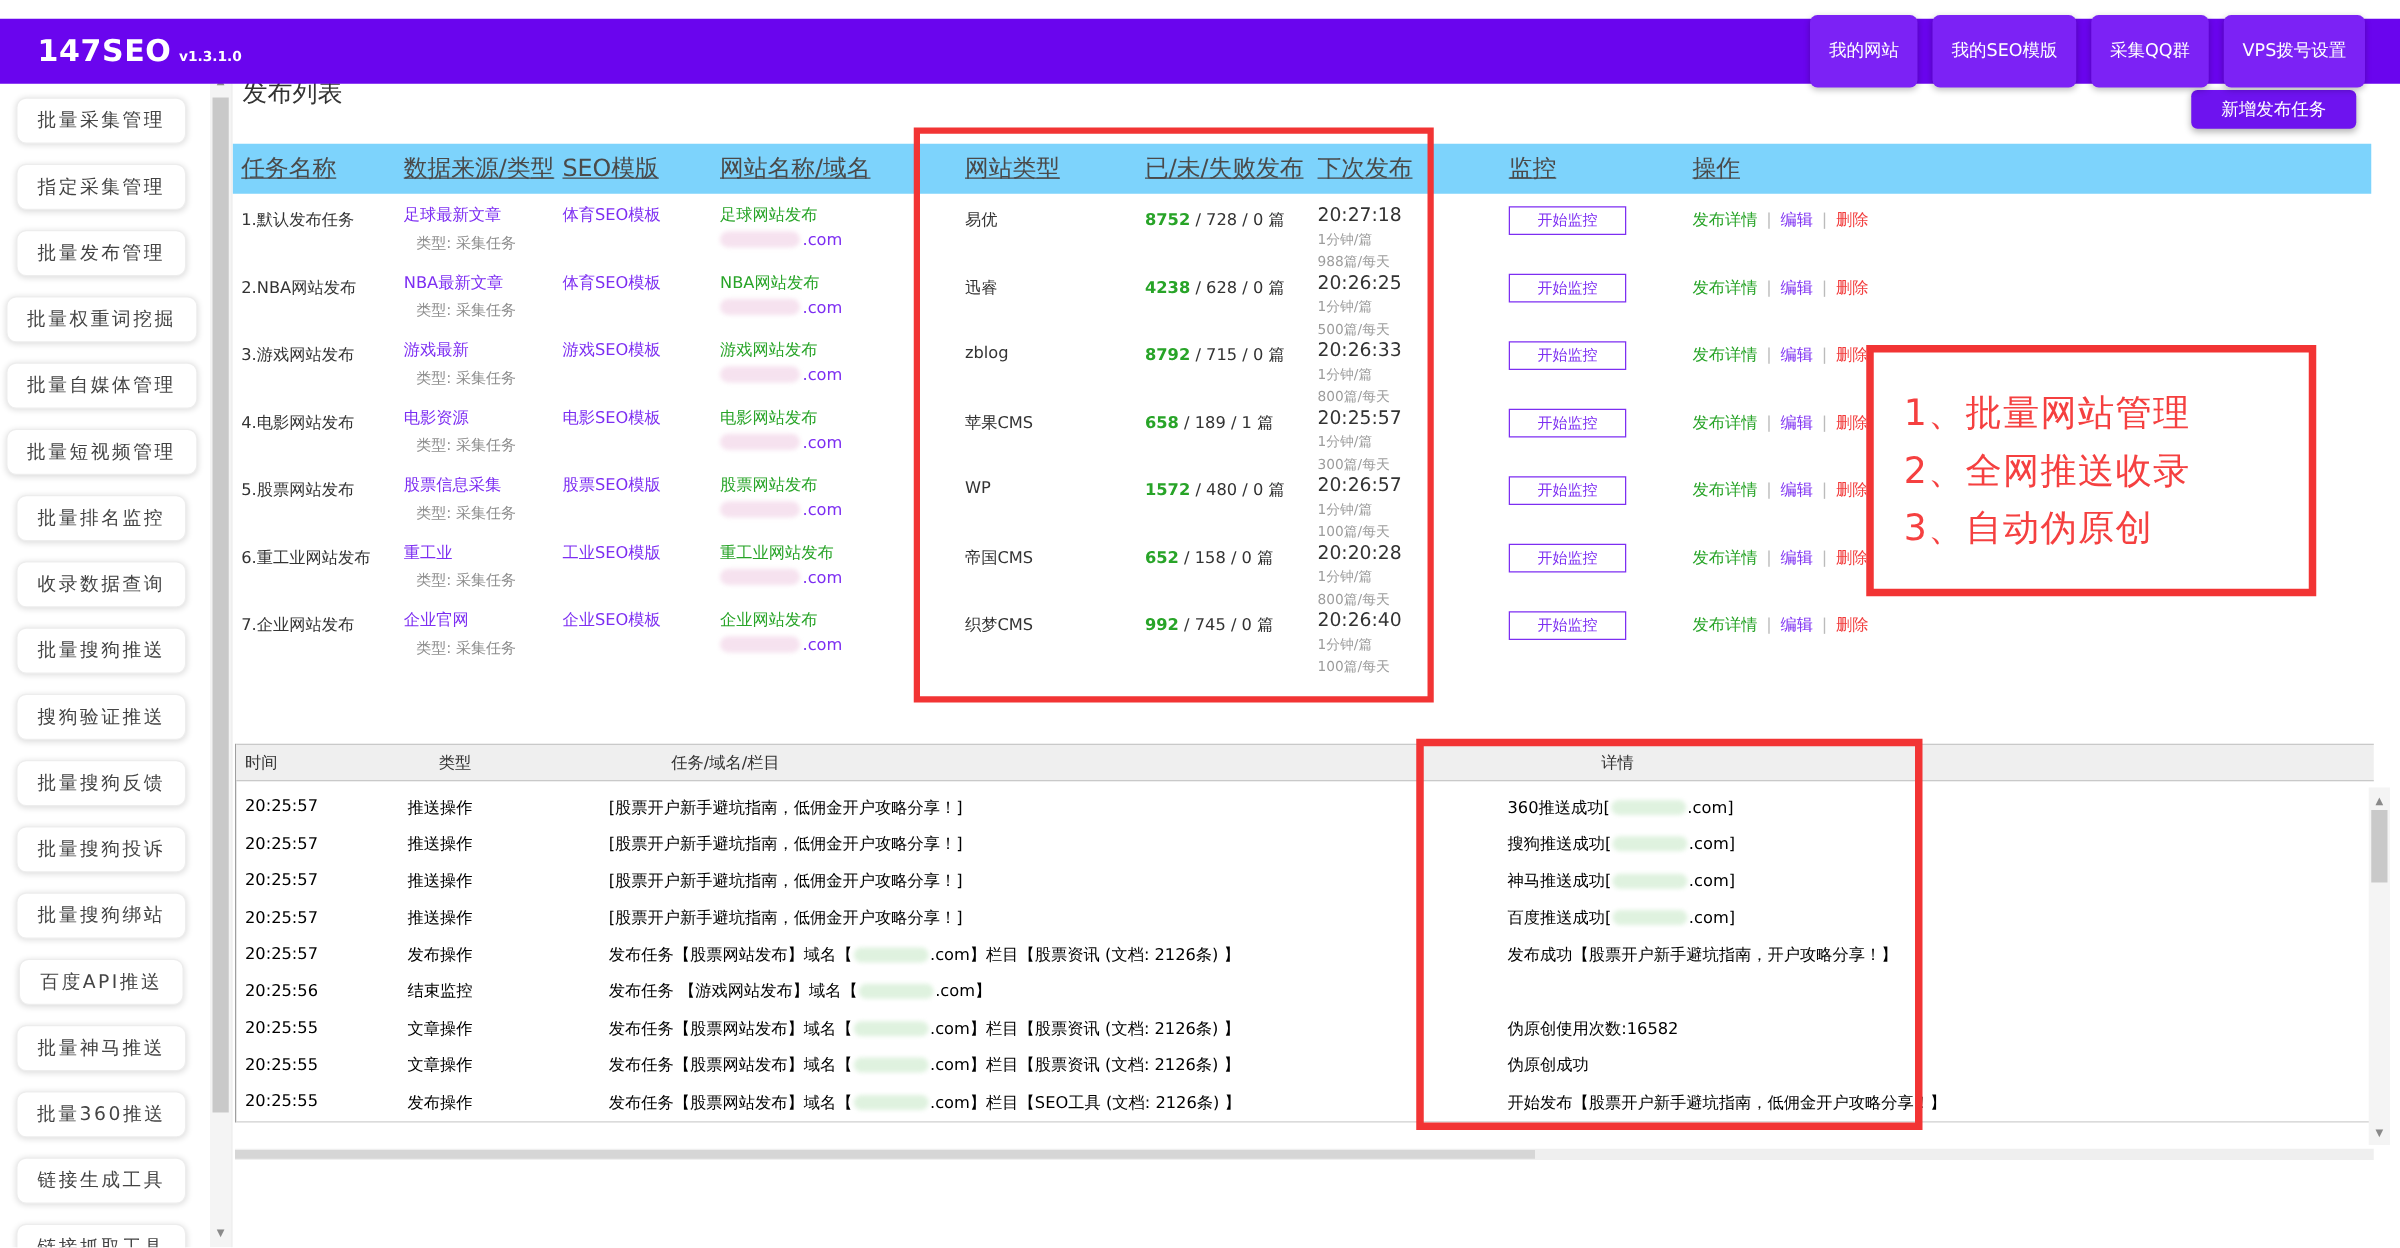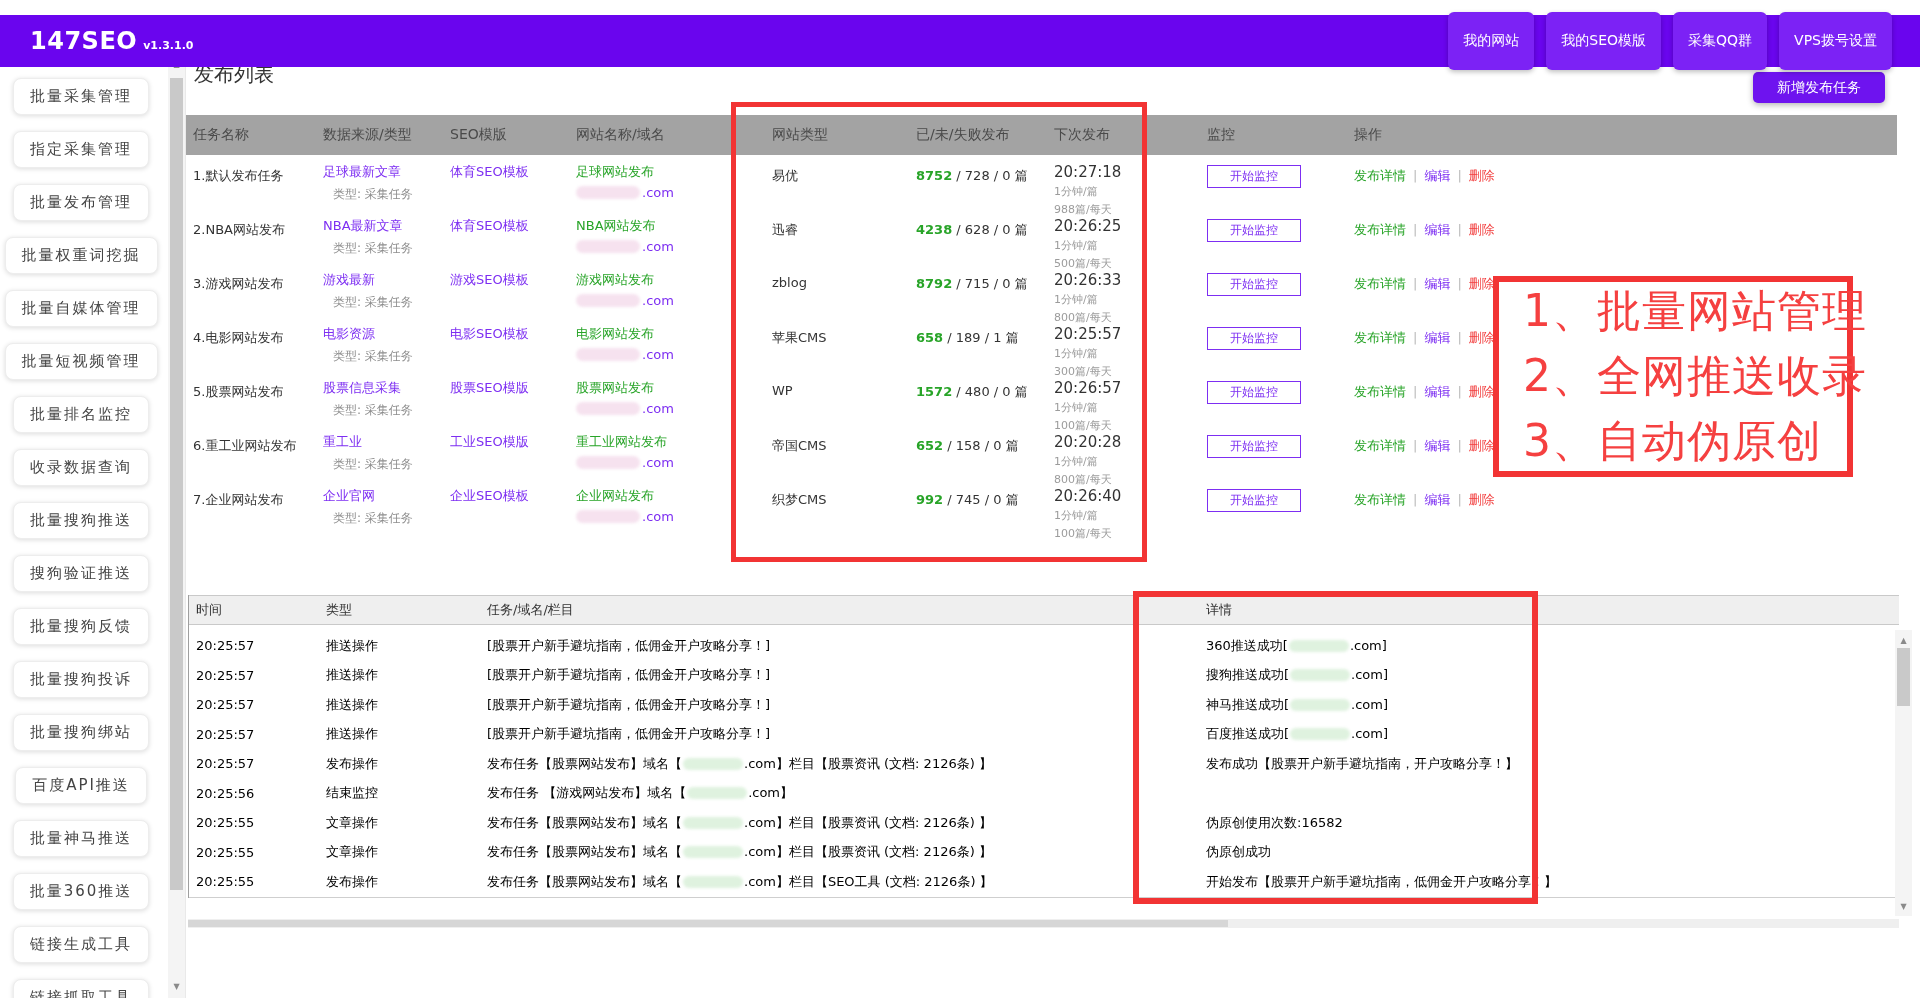--- a/index.html
+++ b/index.html
@@ -25,21 +25,21 @@
   .side-scrollbar .up { top:4px; }
   .side-scrollbar .down { bottom:4px; }
   .side-thumb { position:absolute; left:2px; width:13px; top:26px; height:812px; background:#c9c9c9; cursor:pointer; }
   
   .content { position:absolute; left:186px; top:52px; right:0; bottom:0; background:#fff; }
   .page-title { position:absolute; left:8px; top:9px; font-size:20px; color:#333; }
   .add-task-btn { position:absolute; left:1567px; top:20px; width:132px; height:31px; background:#6e13ef; color:#fff; font-size:14px; border:none; border-radius:5px; box-shadow:0 2px 6px rgba(0,0,0,.3); cursor:pointer; font-family:inherit; }
   
   .pub-table { position:absolute; left:0; top:63px; width:1711px; }
   .pub-grid { display:grid; grid-template-columns:130px 127px 126px 196px 144px 138px 153px 147px auto; }
-  .pub-header { background:#a3a3a3; height:40px; align-items:center; color:#4a4a4a; font-size:14px; }
+  .pub-header { background:#7dd3fc; height:40px; align-items:center; color:#4a4a4a; font-size:19px;text-decoration:underline; }
   .pub-header > div { padding-left:7px; white-space:nowrap; }
   .pub-row { height:54px; font-size:13px; }
   .pub-row > div { padding-left:7px; }
   .t-name { color:#333; padding-top:12px; }
   .t-link { color:#7d2ef2; cursor:pointer; }
   .cell-2l { padding-top:8px; }
   .t-sub { color:#8d8d8d; font-size:12px; margin-top:5px;margin-left:10px; }
   .t-site { color:#28a428; }
   .t-domain { color:#7d2ef2; margin-top:4px; }
   .censor-pink { display:inline-block; width:64px; height:13px; border-radius:7px; background:#f6e2ef; filter:blur(1.5px); vertical-align:-2px; margin-right:2px; }
@@ -51,35 +51,35 @@
   .rate { color:#9c9c9c; font-size:11px; margin-top:3px; }
   .monitor-btn { display:inline-block; margin-top:10px; border:1px solid #7d2ef2; color:#7d2ef2; font-size:12px; padding:2px 22px; cursor:pointer; background:#fff; }
   .actions { padding-top:12px; white-space:nowrap; }
   .act-detail { color:#28a428; cursor:pointer; }
   .act-edit { color:#7d2ef2; cursor:pointer; }
   .act-del { color:#f23c3c; cursor:pointer; }
   .act-sep { color:#bbb; margin:0 7px; }
   
   .log-table { position:absolute; left:2px; top:543px; width:1711px; border-left:1px solid #9f9f9f; }
   .log-grid { display:grid; grid-template-columns:130px 161px 719px auto; }
-  .log-header { background:#efefef; height:30px; align-items:center; font-size:13px; color:#333; border-top:1px solid #c9c9c9; border-bottom:1px solid #c9c9c9; }
+  .log-header { background:#efefef; height:30px; align-items:center; font-size:13px; color:#333; border-top:1px solid #c9c9c9; border-bottom:1px solid #c9c9c9;gap:25px; }
   .log-header > div { padding-left:7px; }
   .log-body { padding-top:6px; border-bottom:1px solid #cfcfcf; }
   .log-row { height:29.5px; align-items:center; font-size:13px; }
   .log-row > div { padding-left:7px; white-space:nowrap; overflow:hidden; }
   .log-scroll { position:absolute; left:1709px; top:578px; width:17px; height:286px; background:#f4f4f4; }
   .log-thumb { position:absolute; left:2px; width:13px; top:18px; height:58px; background:#c9c9c9; cursor:pointer; }
   .log-hscroll { position:absolute; left:2px; top:867px; width:1711px; height:9px; background:#efefef; }
   .log-hthumb { position:absolute; left:0; top:1px; height:7px; width:1040px; background:#d6d6d6; }
   
   .hl-box { position:absolute; border:5px solid #f23434; z-index:8; pointer-events:none; }
   .hl-cols { left:731px; top:102px; width:416px; height:460px; }
   .hl-detail { left:1133px; top:591px; width:405px; height:313px; border-width:6px; }
   .anno-box { position:absolute; left:1493px; top:276px; width:360px; height:201px; border:6px solid #f23434; background:#fff; z-index:8; display:flex; flex-direction:column; justify-content:center; padding-left:24px; gap:6px; }
-  .anno-line { color:#f54040; font-size:44px; letter-spacing:1px; white-space:nowrap; }
+  .anno-line { color:#f54040; font-size:29px; letter-spacing:1px; white-space:nowrap; }
 </style>
 </head>
 <body>
 
 <div class="topbar">
   <div class="logo-wrap">
     <span class="logo">147SEO</span>
     <span class="logo-ver">v1.3.1.0</span>
   </div>
   <div class="nav">

